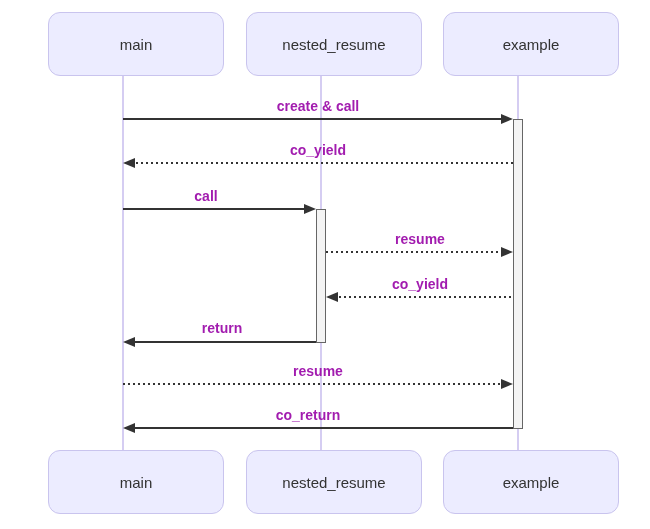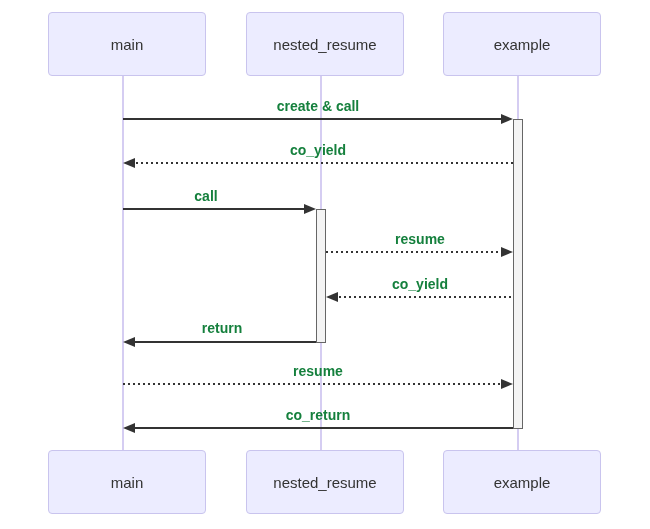--- a/index.html
+++ b/index.html
@@ -4,43 +4,43 @@
 <style>
   html, body { margin: 0; padding: 0; background: #ffffff; }
   body {
     width: 650px; height: 529px; position: relative; overflow: hidden;
     font-family: "Liberation Sans", "DejaVu Sans", sans-serif;
   }
   .diagram { position: absolute; inset: 0; }
 
   
   .actor {
-    position: absolute; width: 158px; height: 64px;
-    background: #ececff; border: 1px solid #c9c4ee; border-radius: 4px;
+    position: absolute; width: 176px; height: 64px;
+    background: #ececff; border: 1px solid #c9c4ee; border-radius: 12px;
     box-sizing: border-box;
     display: flex; align-items: center; justify-content: center;
     font-size: 15px; color: #333333;
   }
 
   
   .lifeline {
     position: absolute; width: 2px; top: 76px; height: 374px;
     background: #d5cdf2;
   }
 
   
   .activation {
     position: absolute; width: 10px;
     background: #f4f4f4; border: 1px solid #666666; box-sizing: border-box;
   }
 
   
   .msg-label {
     position: absolute; transform: translateX(-50%);
-    font-size: 14px; font-weight: 600; color: #15803d; white-space: nowrap;
+    font-size: 14px; font-weight: 600; color: #a21caf; white-space: nowrap;
   }
   .msg-line-solid {
     position: absolute; height: 2px; background: #333333;
   }
   .msg-line-dotted {
     position: absolute; height: 2px;
     background: repeating-linear-gradient(90deg, #333333 0 2px, transparent 2px 5px);
   }
   .arrow { position: absolute; width: 0; height: 0; }
   .arrow-right {
@@ -105,17 +105,17 @@
   <div class="arrow arrow-left" style="left:326px; top:292px;"></div>
 
   <div class="msg-label" style="left:222px; top:320px;">return</div>
   <div class="msg-line-solid" style="left:131px; top:341px; width:185px;"></div>
   <div class="arrow arrow-left" style="left:123px; top:337px;"></div>
 
   <div class="msg-label" style="left:318px; top:363px;">resume</div>
   <div class="msg-line-dotted" style="left:123px; top:383px; width:382px;"></div>
   <div class="arrow arrow-right" style="left:501px; top:379px;"></div>
 
-  <div class="msg-label" style="left:318px; top:407px;">co_return</div>
+  <div class="msg-label" style="left:308px; top:407px;">co_return</div>
   <div class="msg-line-solid" style="left:131px; top:427px; width:382px;"></div>
   <div class="arrow arrow-left" style="left:123px; top:423px;"></div>
 
 </div>
 
 </body></html>

